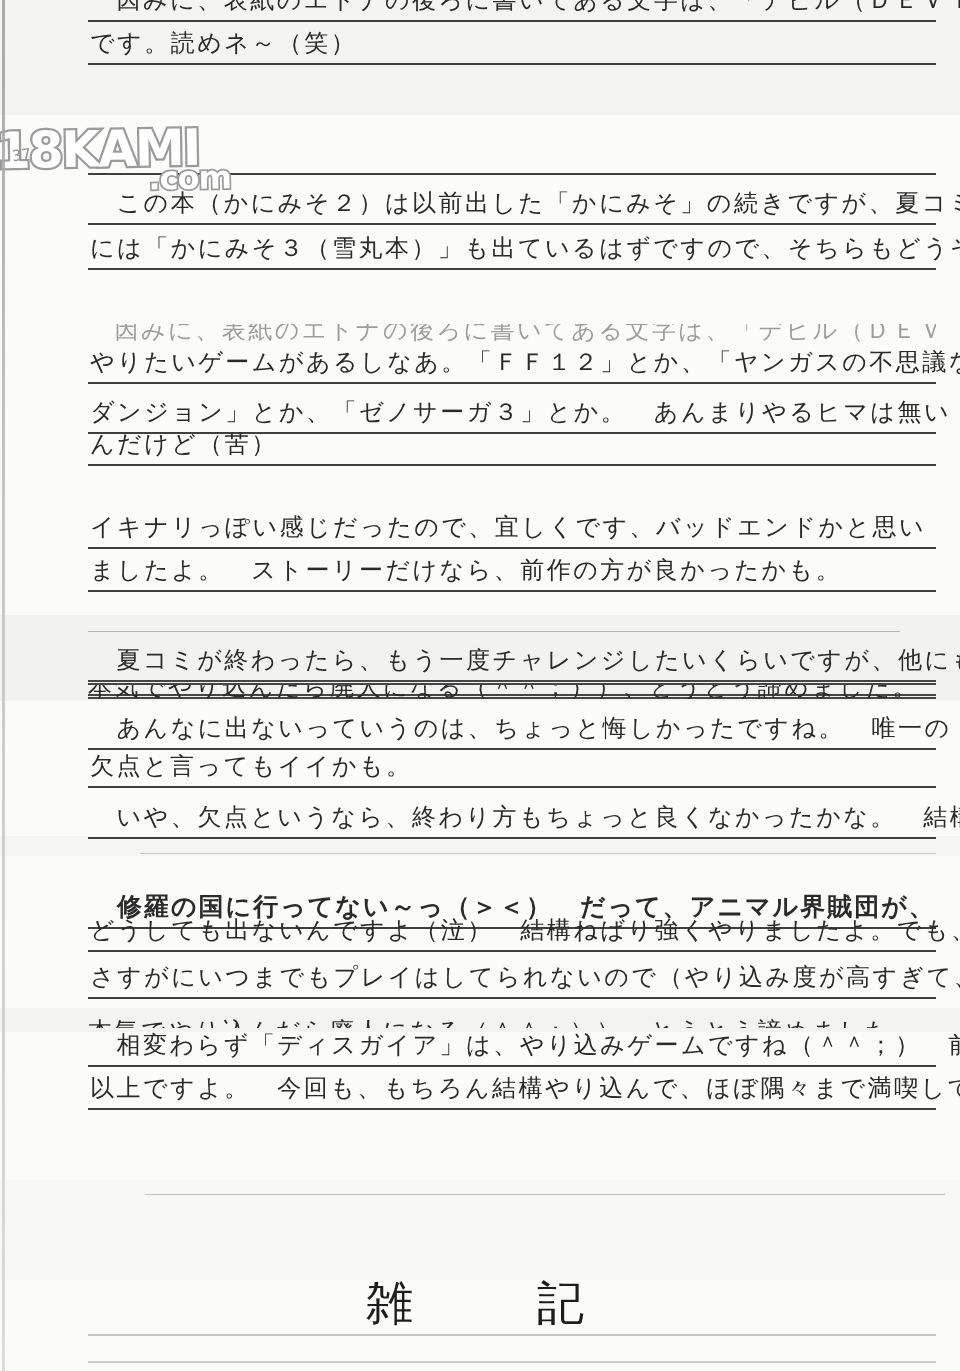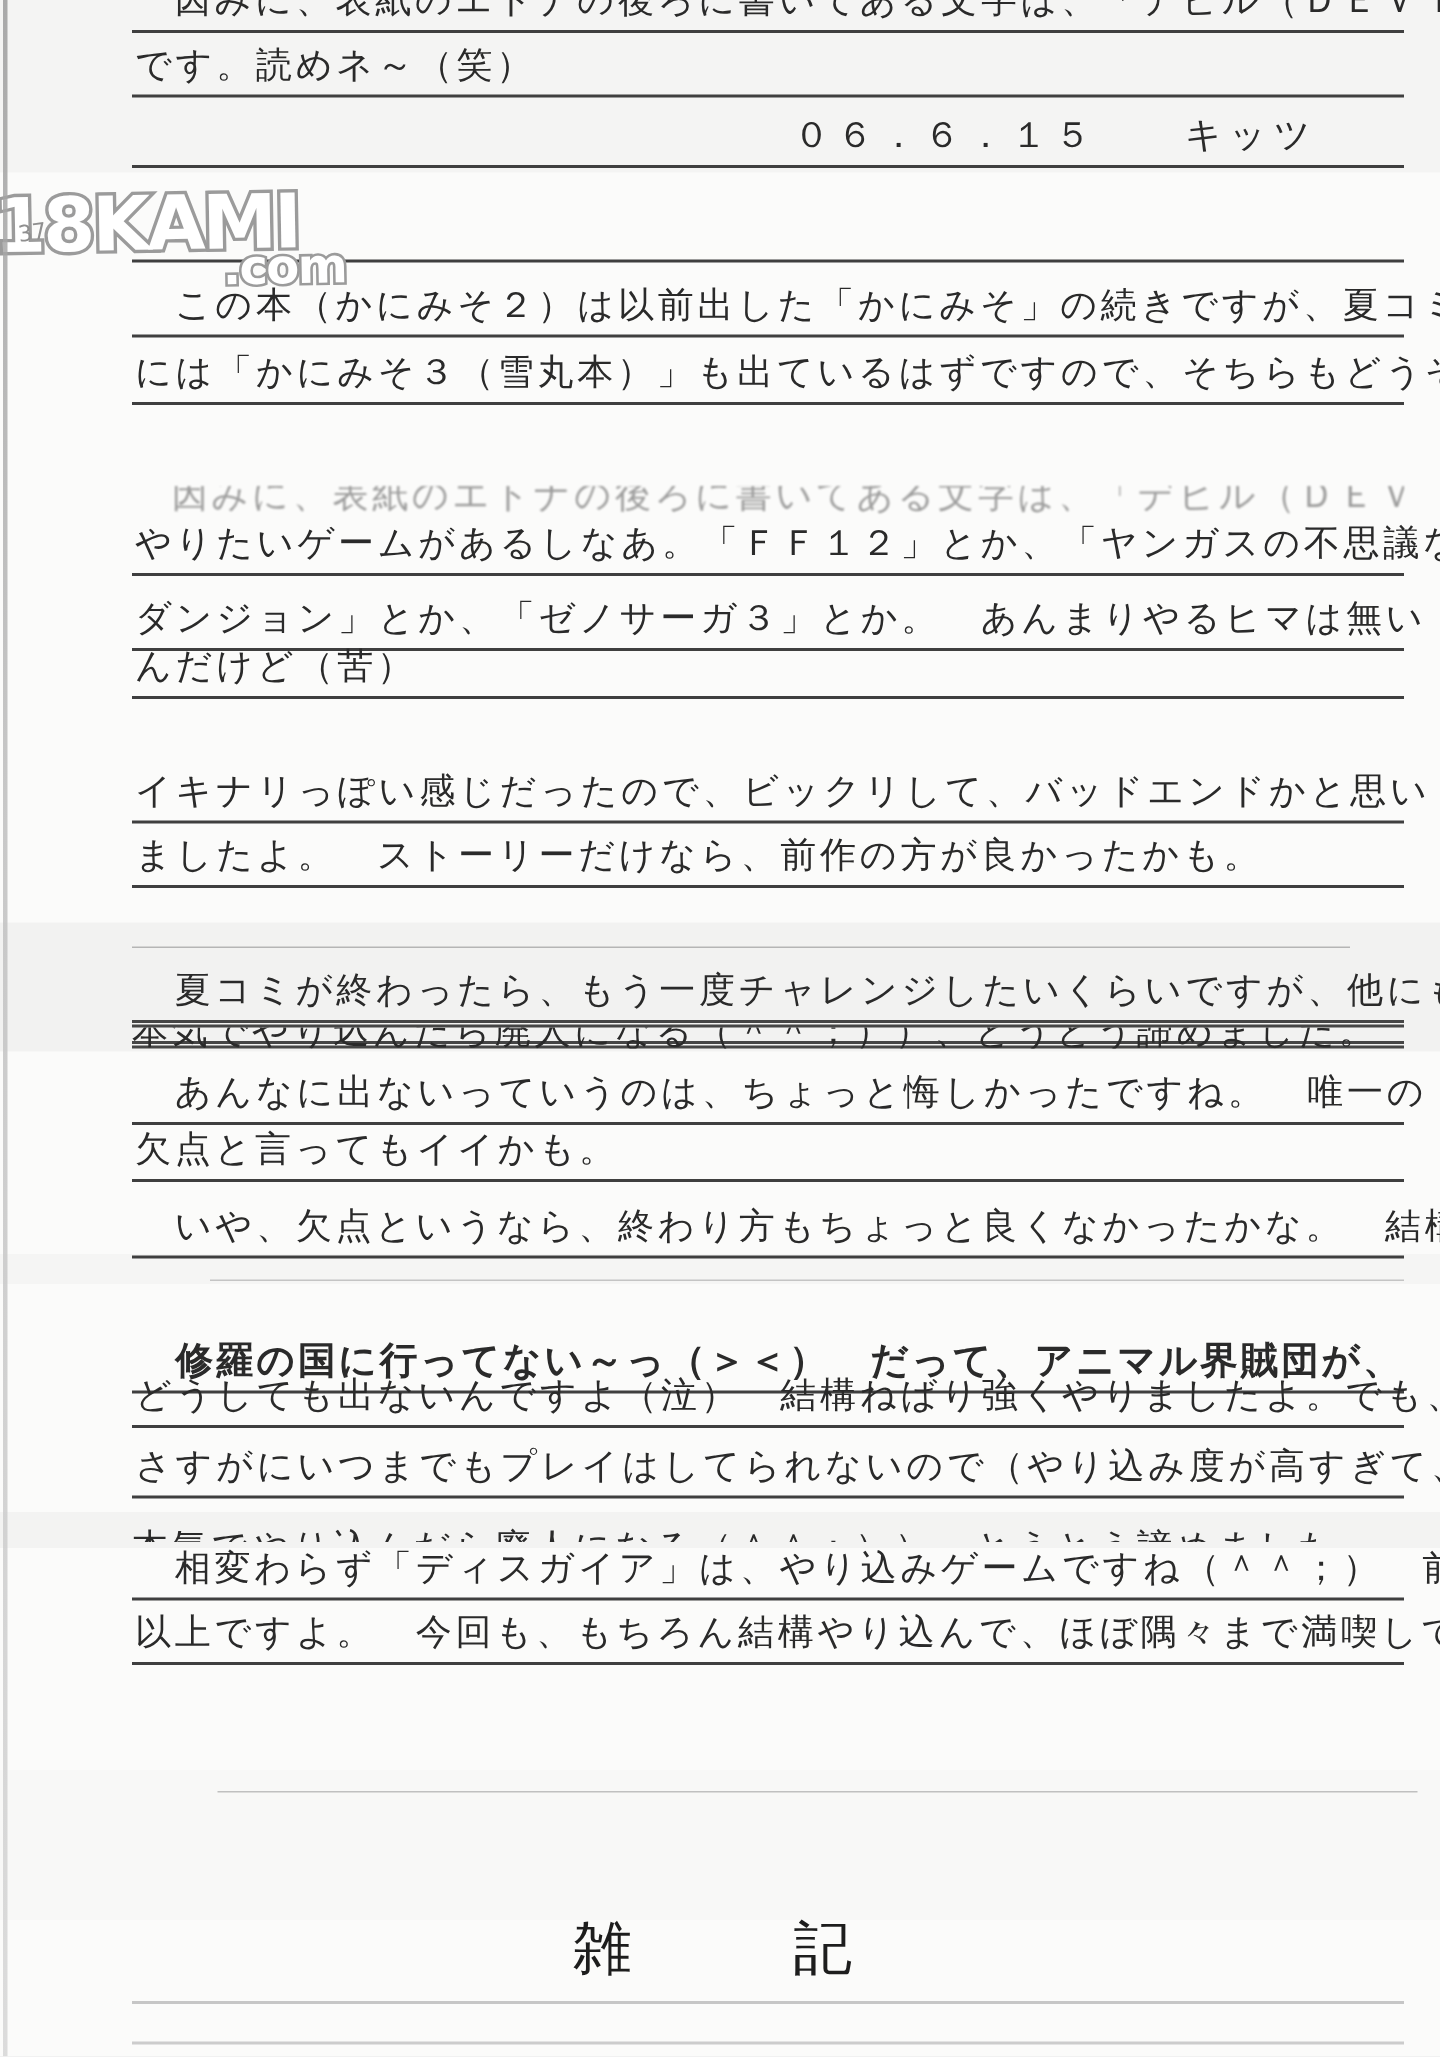--- a/index.html
+++ b/index.html
@@ -20,21 +20,21 @@
   .big .tx{font-weight:bold;font-size:25px;letter-spacing:2px;}
   .date .tx{left:441px;letter-spacing:5px;}
   
   .rl{position:absolute;left:88px;width:848px;z-index:2;}
   
   .clip{position:absolute;left:88px;width:848px;overflow:hidden;z-index:3;}
   .clip .tx{position:relative;display:block;white-space:nowrap;
       font-size:24px;letter-spacing:2.5px;color:#2a2a2a;}
   .ghost{opacity:.45;filter:blur(.7px);}
   .title{position:absolute;left:0;width:100%;top:1272px;text-align:center;
-      font-size:39px;letter-spacing:10px;color:#1d1d1d;z-index:3;}
+      font-size:47px;letter-spacing:10px;color:#1d1d1d;z-index:3;}
   .wm{position:absolute;left:-4px;top:108px;z-index:5;}
   .noise{position:absolute;left:12px;top:146px;z-index:6;
       font-size:15px;color:#8f8f8f;transform:rotate(-8deg);
       font-family:"DejaVu Sans",sans-serif;}
 </style>
 </head>
 <body>
 
 <div class="page">
 
@@ -43,23 +43,20 @@
   <div class="band" style="top:836px;height:20px;background:rgba(100,100,100,.04);"></div>
   <div class="band" style="top:1008px;height:24px;background:rgba(100,100,100,.05);"></div>
   <div class="band" style="top:1180px;height:100px;background:rgba(120,120,120,.02);"></div>
   <div class="edge"></div>
 
   <div class="tl" style="top:-18px;">
     <span class="tx">　因みに、表紙のエトナの後ろに書いてある文字は、「デビル（ＤＥＶＩＬ）」</span>
   </div>
   <div class="tl" style="top:25px;text-align:right;">
     <span class="tx">です。読めネ～（笑）</span>
-  </div>
-  <div class="tl date" style="top:72px;">
-    <span class="tx">０６．６．１５　　キッツ</span>
   </div>
   <div class="rl" style="top:173px;border-bottom:2px solid #3f3f3f;"></div>
 
   <div class="tl" style="top:185px;">
     <span class="tx">　この本（かにみそ２）は以前出した「かにみそ」の続きですが、夏コミ</span>
   </div>
   <div class="tl" style="top:230px;">
     <span class="tx">には「かにみそ３（雪丸本）」も出ているはずですので、そちらもどうぞ</span>
   </div>
 
@@ -71,21 +68,21 @@
     <span class="tx">やりたいゲームがあるしなあ。「ＦＦ１２」とか、「ヤンガスの不思議な</span>
   </div>
   <div class="tl" style="top:394px;">
     <span class="tx">ダンジョン」とか、「ゼノサーガ３」とか。　あんまりやるヒマは無い</span>
   </div>
   <div class="tl" style="top:426px;">
     <span class="tx">んだけど（苦）</span>
   </div>
 
   <div class="tl" style="top:509px;">
-    <span class="tx">イキナリっぽい感じだったので、ビックリして、バッドエンドかと思い</span>
+    <span class="tx">イキナリっぽい感じだったので、宜しくです、バッドエンドかと思い</span>
   </div>
   <div class="tl" style="top:552px;">
     <span class="tx">ましたよ。　ストーリーだけなら、前作の方が良かったかも。</span>
   </div>
 
   <div class="rl" style="top:631px;width:812px;border-bottom:1px solid #b5b5b5;"></div>
 
   <div class="tl dbl" style="top:642px;">
     <span class="tx">　夏コミが終わったら、もう一度チャレンジしたいくらいですが、他にも</span>
   </div>

